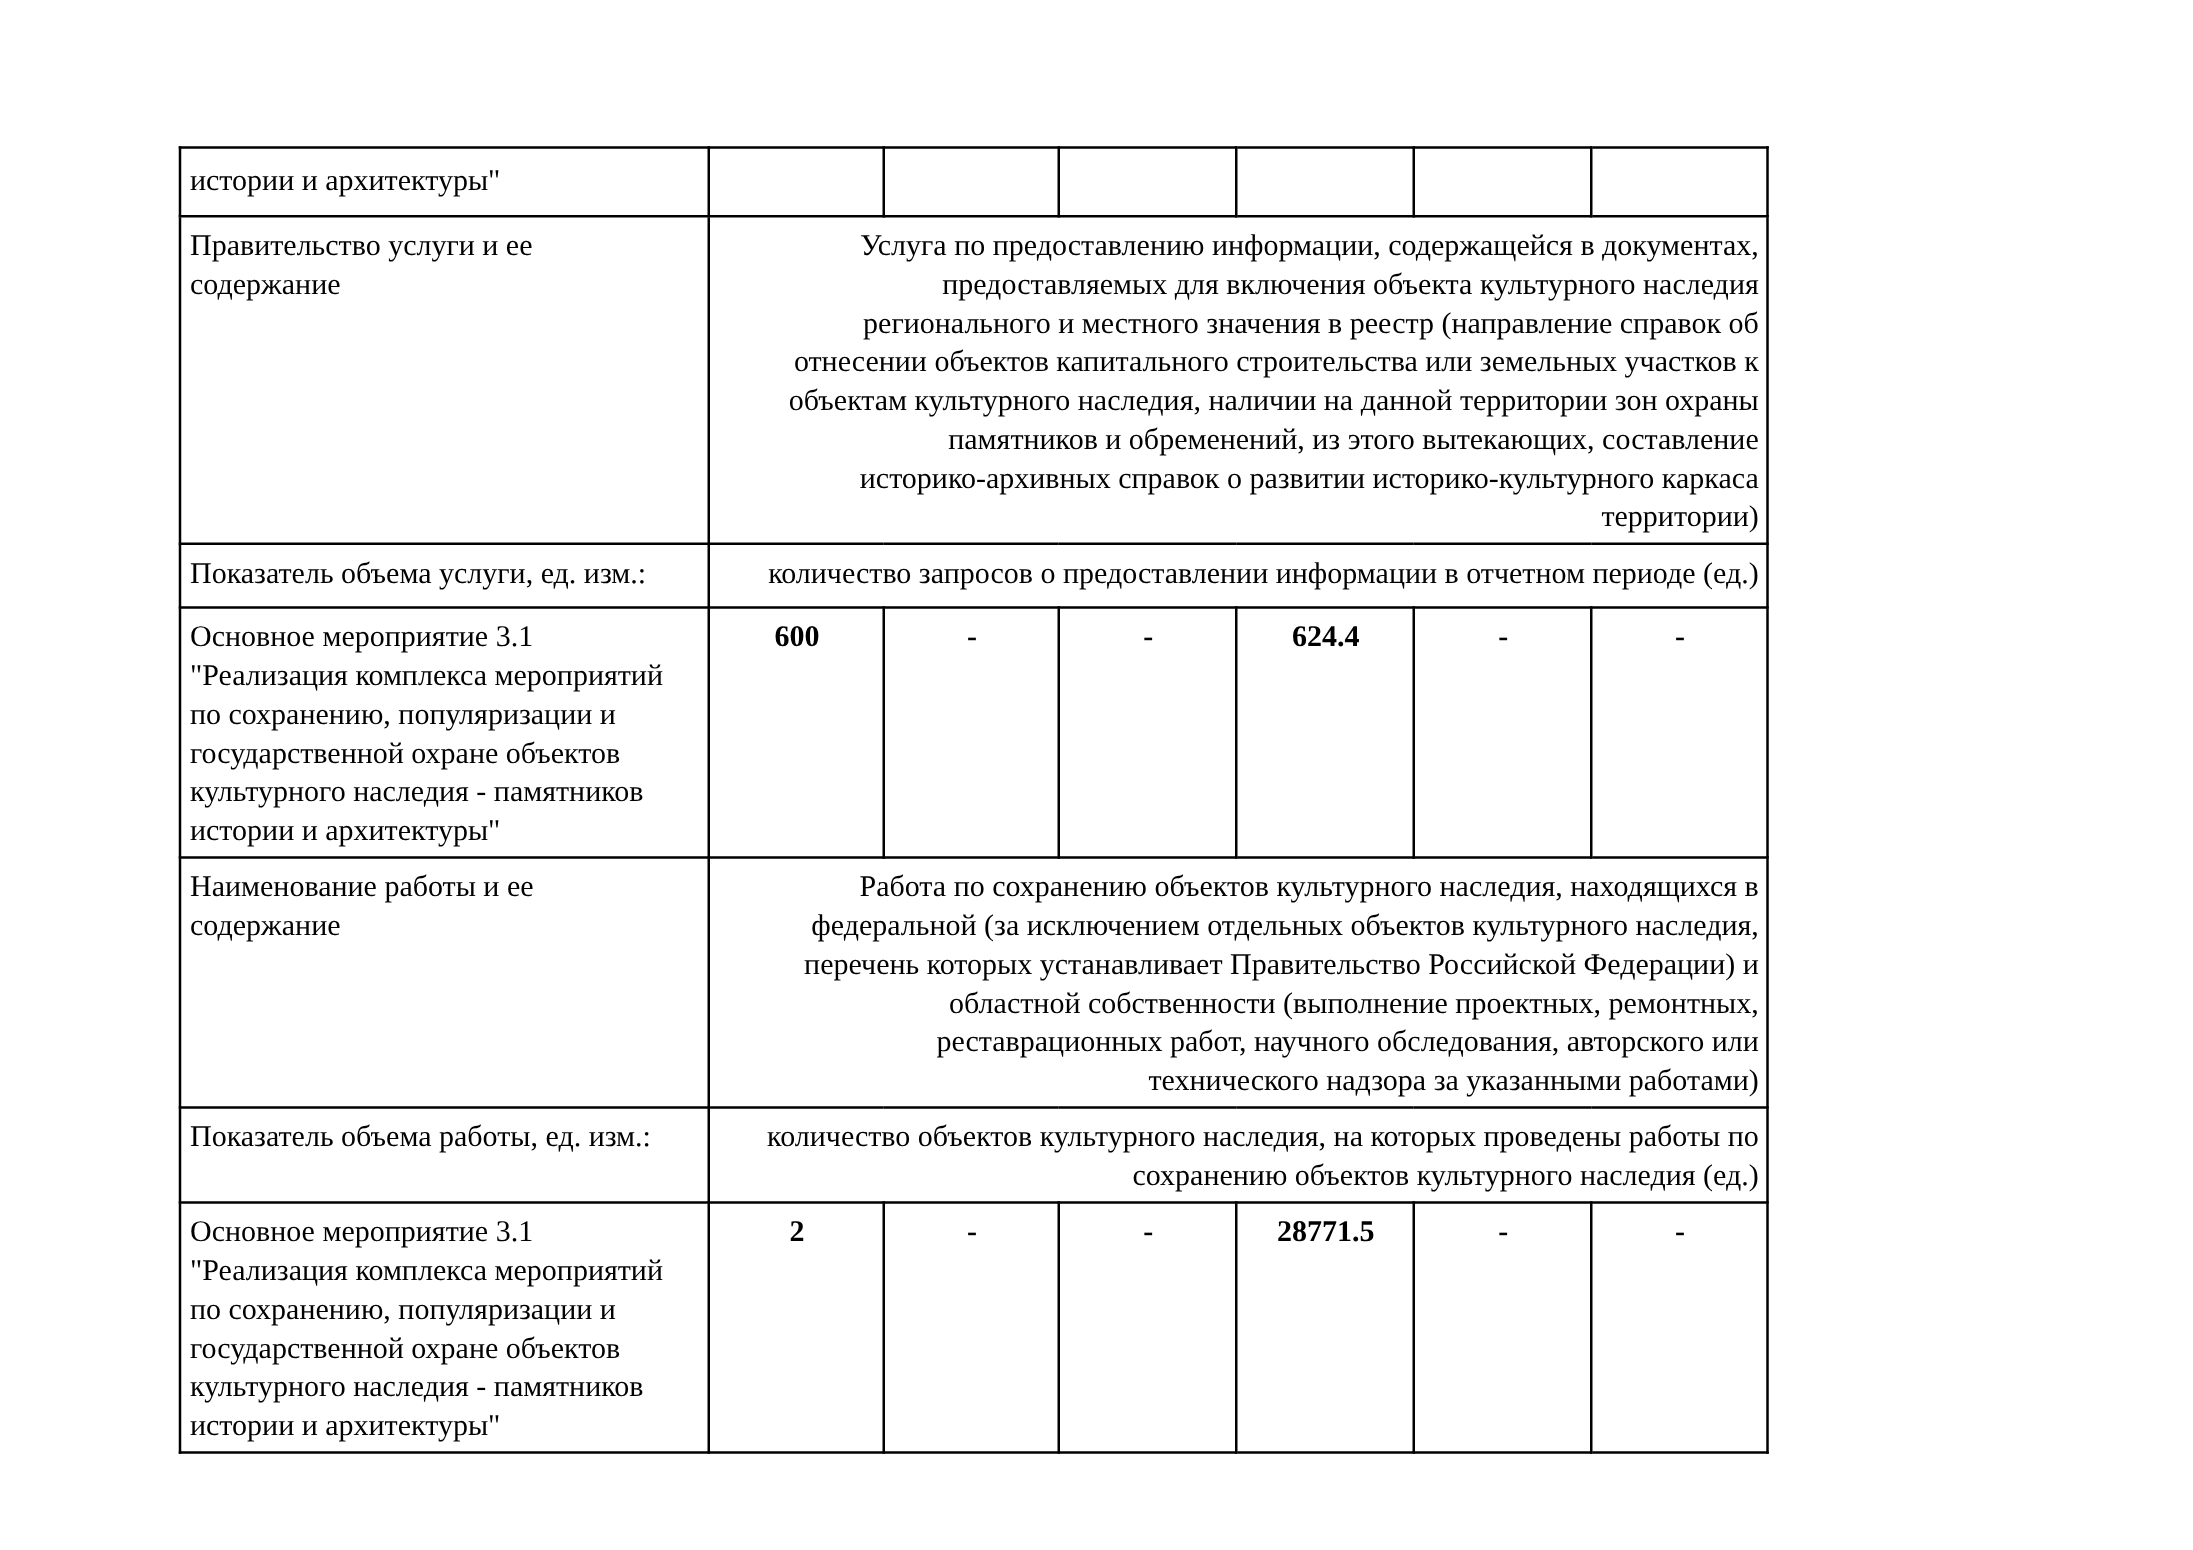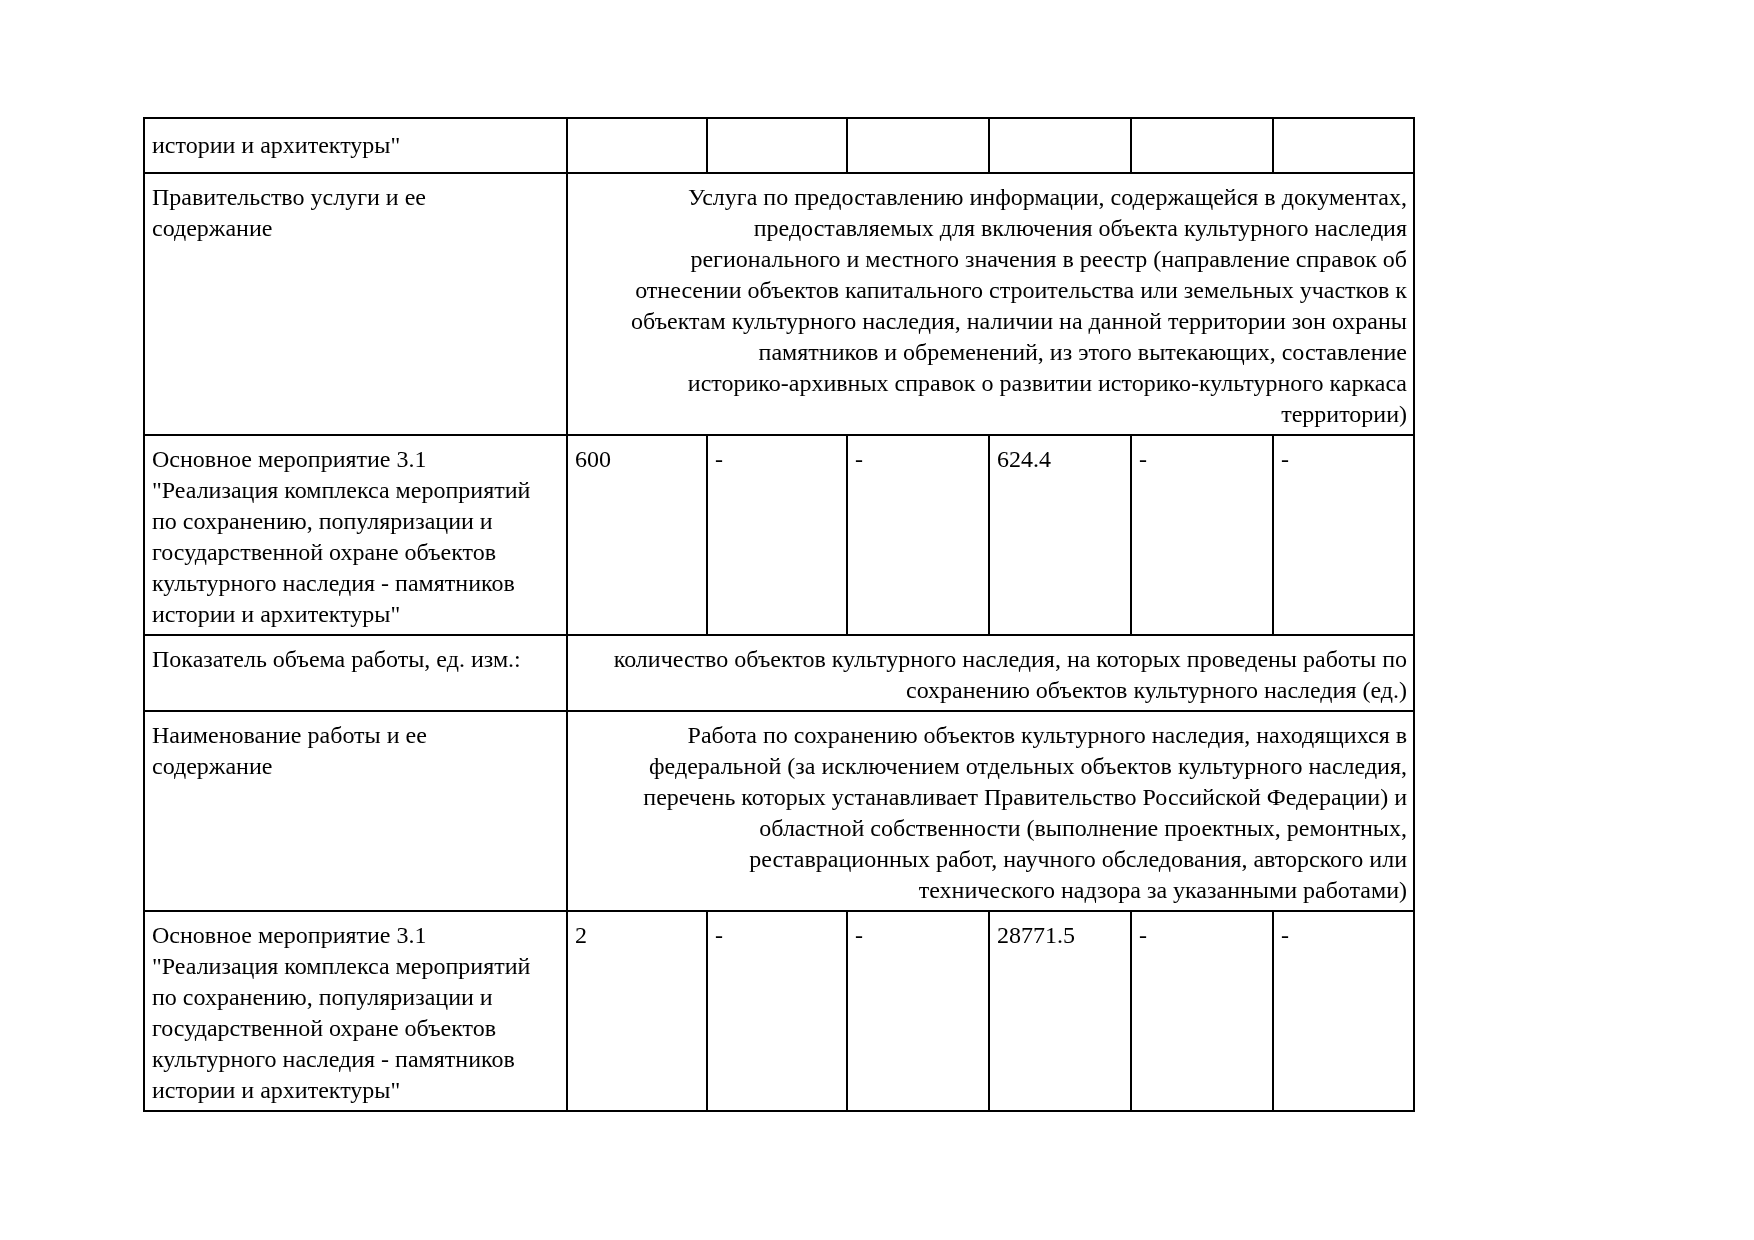--- a/index.html
+++ b/index.html
@@ -28,21 +28,22 @@
     padding: 8px 6px 4px 7px;
     font-size: 24px;
     line-height: 31px;
     white-space: pre-line;
     overflow: hidden;
   }
   .doc-table td.label-cell {
     text-align: left;
   }
   .doc-table td.value-cell {
-    text-align: left;
+    text-align: center;
+    font-weight: bold;
   }
   .doc-table td.text-cell {
     text-align: right;
   }
   .doc-table tr.row-continuation td {
     vertical-align: middle;
     padding-top: 4px;
     padding-bottom: 4px;
   }
 </style>
@@ -74,48 +75,52 @@
 содержание</td>
       <td class="text-cell" colspan="6">Услуга по предоставлению информации, содержащейся в документах,
 предоставляемых для включения объекта культурного наследия
 регионального и местного значения в реестр (направление справок об
 отнесении объектов капитального строительства или земельных участков к
 объектам культурного наследия, наличии на данной территории зон охраны
 памятников и обременений, из этого вытекающих, составление
 историко-архивных справок о развитии историко-культурного каркаса
 территории)</td>
     </tr>
+    <tr style="height:51px">
+      <td class="label-cell">Показатель объема услуги, ед. изм.:</td>
+      <td class="text-cell" colspan="6">количество запросов о предоставлении информации в отчетном периоде (ед.)</td>
+    </tr>
     <tr style="height:195px">
       <td class="label-cell">Основное мероприятие 3.1
 "Реализация комплекса мероприятий
 по сохранению, популяризации и
 государственной охране объектов
 культурного наследия - памятников
 истории и архитектуры"</td>
       <td class="value-cell">600</td>
       <td class="value-cell">-</td>
       <td class="value-cell">-</td>
       <td class="value-cell">624.4</td>
       <td class="value-cell">-</td>
       <td class="value-cell">-</td>
     </tr>
-    <tr style="height:74px">
-      <td class="label-cell">Показатель объема работы, ед. изм.:</td>
-      <td class="text-cell" colspan="6">количество объектов культурного наследия, на которых проведены работы по
-сохранению объектов культурного наследия (ед.)</td>
-    </tr>
     <tr style="height:200px">
       <td class="label-cell">Наименование работы и ее
 содержание</td>
       <td class="text-cell" colspan="6">Работа по сохранению объектов культурного наследия, находящихся в
 федеральной (за исключением отдельных объектов культурного наследия,
 перечень которых устанавливает Правительство Российской Федерации) и
 областной собственности (выполнение проектных, ремонтных,
 реставрационных работ, научного обследования, авторского или
 технического надзора за указанными работами)</td>
+    </tr>
+    <tr style="height:74px">
+      <td class="label-cell">Показатель объема работы, ед. изм.:</td>
+      <td class="text-cell" colspan="6">количество объектов культурного наследия, на которых проведены работы по
+сохранению объектов культурного наследия (ед.)</td>
     </tr>
     <tr style="height:195px">
       <td class="label-cell">Основное мероприятие 3.1
 "Реализация комплекса мероприятий
 по сохранению, популяризации и
 государственной охране объектов
 культурного наследия - памятников
 истории и архитектуры"</td>
       <td class="value-cell">2</td>
       <td class="value-cell">-</td>

